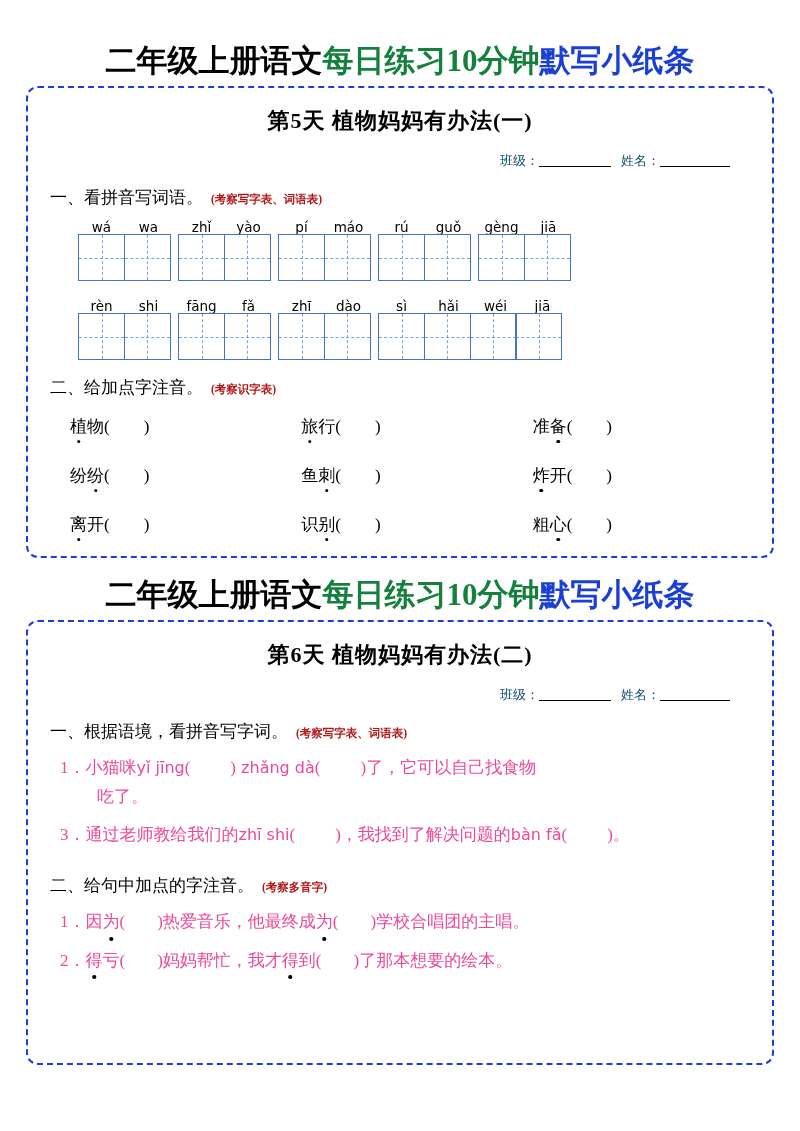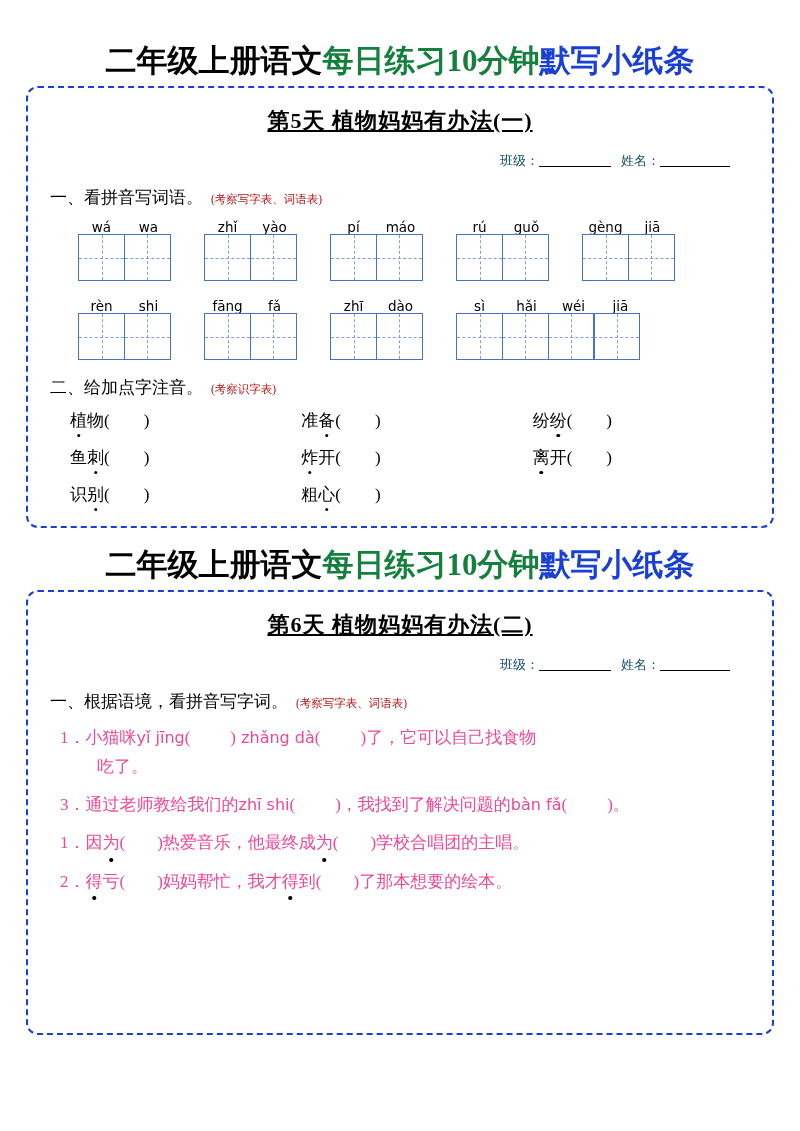--- a/index.html
+++ b/index.html
@@ -42,21 +42,20 @@
   }
 
   .day-title {
     text-align: center;
     font-size: 22px;
     font-weight: bold;
     color: #000;
     letter-spacing: 1px;
     margin-top: 6px;
     font-family: "Liberation Serif", "DejaVu Serif", serif;
-    text-decoration: underline;
   }
 
   .meta-line {
     text-align: right;
     font-size: 13px;
     margin-top: 16px;
     padding-right: 28px;
     color: #0c4a6e;
     white-space: nowrap;
   }
@@ -73,28 +72,28 @@
   .sec-head {
     font-size: 17px;
     color: #000;
     margin: 16px 0 6px 8px;
     white-space: nowrap;
   }
   .sec-head .note {
     color: #b01818;
     font-size: 11.5px;
     margin-left: 8px;
-    font-weight: normal;
+    font-weight: bold;
   }
 
   
   .grid-row {
     display: flex;
     justify-content: flex-start;
-    gap: 32px;
+    gap: 6px;
     margin: 6px 0 0 36px;
   }
   .word-group { display: flex; flex-direction: column; }
   .pinyin-row {
     display: flex;
     font-family: "DejaVu Sans", sans-serif;
     font-size: 13.5px;
     color: #000;
     height: 19px;
     align-items: flex-end;
@@ -125,22 +124,22 @@
   }
   .tzg::after {                
     top: 50%; left: 0; right: 0;
     border-top: 1px dashed #7ba2e0;
   }
 
   
   .zhuyin-grid {
     display: grid;
     grid-template-columns: 1fr 1fr 1fr;
-    row-gap: 14px;
-    margin: 10px 0 6px 22px;
+    row-gap: 26px;
+    margin: 16px 0 6px 22px;
     font-size: 17px;
     color: #000;
   }
   .zy-item { white-space: nowrap; padding-left: 6px; }
   .dotchar {
     position: relative;
     display: inline-block;
   }
   .dotchar::after {
     content: "";
@@ -298,20 +297,21 @@
           </div>
         </div>
       </div>
 
     <div class="sec-head" style="margin-top:16px;">
       <span>二、给加点字注音。</span><span class="note">(考察识字表)</span>
     </div>
 
     <div id="s0-zhuyin" class="zhuyin-grid">
         <div class="zy-item"><span class="dotchar">植</span><span>物</span><span>(</span><span class="paren-gap"></span><span>)</span></div>
+        <div class="zy-item"><span class="dotchar">旅</span><span>行</span><span>(</span><span class="paren-gap"></span><span>)</span></div>
         <div class="zy-item"><span>准</span><span class="dotchar">备</span><span>(</span><span class="paren-gap"></span><span>)</span></div>
         <div class="zy-item"><span>纷</span><span class="dotchar">纷</span><span>(</span><span class="paren-gap"></span><span>)</span></div>
         <div class="zy-item"><span>鱼</span><span class="dotchar">刺</span><span>(</span><span class="paren-gap"></span><span>)</span></div>
         <div class="zy-item"><span class="dotchar">炸</span><span>开</span><span>(</span><span class="paren-gap"></span><span>)</span></div>
         <div class="zy-item"><span class="dotchar">离</span><span>开</span><span>(</span><span class="paren-gap"></span><span>)</span></div>
         <div class="zy-item"><span>识</span><span class="dotchar">别</span><span>(</span><span class="paren-gap"></span><span>)</span></div>
         <div class="zy-item"><span>粗</span><span class="dotchar">心</span><span>(</span><span class="paren-gap"></span><span>)</span></div>
       </div>
   </div>
 
@@ -329,20 +329,23 @@
     <div class="sec-head">
       <span>一、根据语境，看拼音写字词。</span><span class="note">(考察写字表、词语表)</span>
     </div>
 
     <div id="s1-sent1">
         <div class="sent"><span>1．</span><span>小猫咪</span><span class="py">yǐ jīng</span><span>(</span><span class="pgap"></span><span>)</span><span class="py"> zhǎng dà</span><span>(</span><span class="pgap"></span><span>)</span><span>了，它可以自己找食物</span></div>
         <div class="sent" style="margin-top: 2px; padding-left: 37px;">吃了。</div>
         <div class="sent"><span>3．</span><span>通过老师教给我们的</span><span class="py">zhī shi</span><span>(</span><span class="pgap"></span><span>)</span><span>，我找到了解决问题的</span><span class="py">bàn fǎ</span><span>(</span><span class="pgap"></span><span>)</span><span>。</span></div>
       </div>
 
+    <div class="sec-head" style="margin-top:26px;">
+      <span>二、给句中加点的字注音。</span><span class="note">(考察多音字)</span>
+    </div>
 
     <div id="s1-sent2">
         <div class="sent"><span>1．</span><span>因</span><span class="dotchar">为</span><span>(</span><span class="pgap sm"></span><span>)</span><span>热爱音乐，他最终成</span><span class="dotchar">为</span><span>(</span><span class="pgap sm"></span><span>)</span><span>学校合唱团的主唱。</span></div>
         <div class="sent"><span>2．</span><span class="dotchar">得</span><span>亏</span><span>(</span><span class="pgap sm"></span><span>)</span><span>妈妈帮忙，我才</span><span class="dotchar">得</span><span>到</span><span>(</span><span class="pgap sm"></span><span>)</span><span>了那本想要的绘本。</span></div>
       </div>
   </div>
 
   <div class="watermark">www.sezq.com</div>
 </div>
 

